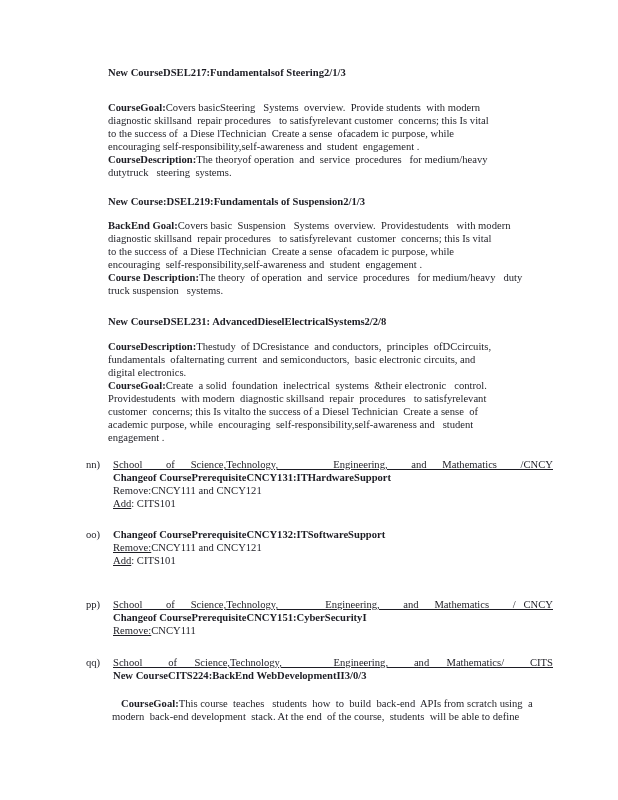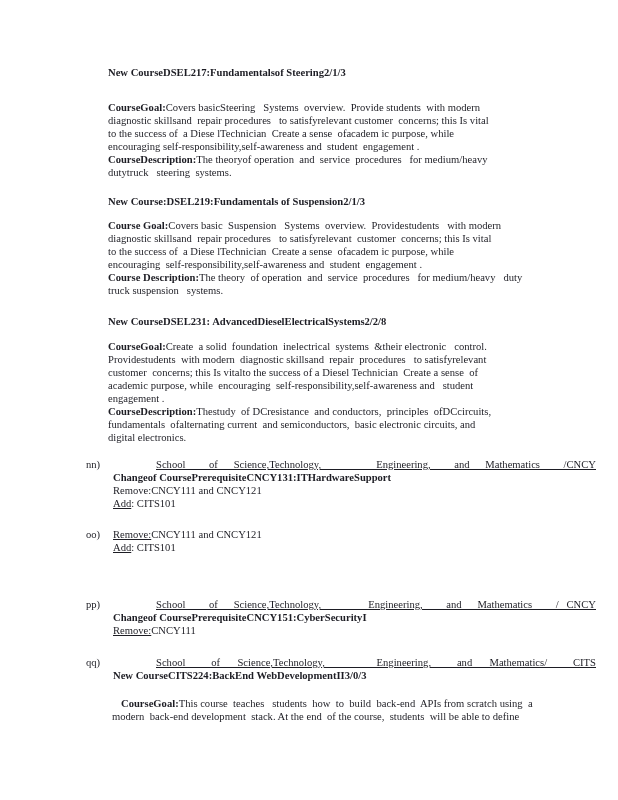--- a/index.html
+++ b/index.html
@@ -21,74 +21,74 @@
   .para{width:500px;}
   .item{left:86px;width:490px;}
   .marker{position:absolute;left:0;top:0;}
   .ibody{margin-left:27px;}
   .school{
     width:440px;
     text-align:justify;
     text-align-last:justify;
     -moz-text-align-last:justify;
     text-decoration:underline;
-    margin-left:43px;
   }
   .qqpara{text-indent:9px;}
 </style>
 </head>
 <body>
 
 <div class="page">
 
   <div class="abs h" style="left:108px;top:66px">New CourseDSEL217:Fundamentalsof Steering2/1/3</div>
   <div class="abs para" style="left:108px;top:101px">
     <div><span class="b">CourseGoal:</span><span class="pre">Covers basicSteering   Systems  overview.  Provide students  with modern
 diagnostic skillsand  repair procedures   to satisfyrelevant customer  concerns; this Is vital
 to the success of  a Diese lTechnician  Create a sense  ofacadem ic purpose, while
 encouraging self-responsibility,self-awareness and  student  engagement .</span></div>
     <div><span class="b">CourseDescription:</span><span class="pre">The theoryof operation  and  service  procedures   for medium/heavy
 dutytruck   steering  systems.</span></div>
   </div>
 
   <div class="abs h" style="left:108px;top:195px">New Course:DSEL219:Fundamentals of Suspension2/1/3</div>
   <div class="abs para" style="left:108px;top:219px">
-    <div><span class="b">Course Goal:</span><span class="pre">Covers basic  Suspension   Systems  overview.  Providestudents   with modern
+    <div><span class="b">BackEnd Goal:</span><span class="pre">Covers basic  Suspension   Systems  overview.  Providestudents   with modern
 diagnostic skillsand  repair procedures   to satisfyrelevant  customer  concerns; this Is vital
 to the success of  a Diese lTechnician  Create a sense  ofacadem ic purpose, while
 encouraging  self-responsibility,self-awareness and  student  engagement .</span></div>
     <div><span class="b">Course Description:</span><span class="pre">The theory  of operation  and  service  procedures   for medium/heavy   duty
 truck suspension   systems.</span></div>
   </div>
 
   <div class="abs h" style="left:108px;top:315px">New CourseDSEL231: AdvancedDieselElectricalSystems2/2/8</div>
   <div class="abs para" style="left:108px;top:340px">
+    <div><span class="b">CourseDescription:</span><span class="pre">Thestudy  of DCresistance  and conductors,  principles  ofDCcircuits,
+fundamentals  ofalternating current  and semiconductors,  basic electronic circuits, and
+digital electronics.</span></div>
     <div><span class="b">CourseGoal:</span><span class="pre">Create  a solid  foundation  inelectrical  systems  &amp;their electronic   control.
 Providestudents  with modern  diagnostic skillsand  repair  procedures   to satisfyrelevant
 customer  concerns; this Is vitalto the success of a Diesel Technician  Create a sense  of
 academic purpose, while  encouraging  self-responsibility,self-awareness and   student
 engagement .</span></div>
-    <div><span class="b">CourseDescription:</span><span class="pre">Thestudy  of DCresistance  and conductors,  principles  ofDCcircuits,
-fundamentals  ofalternating current  and semiconductors,  basic electronic circuits, and
-digital electronics.</span></div>
   </div>
 
   <div class="abs item" style="top:458px">
     <span class="marker">nn)</span>
     <div class="ibody">
       <div class="school">School&nbsp;&nbsp; of&nbsp; Science,Technology,&nbsp;&nbsp;&nbsp;&nbsp;&nbsp;&nbsp; Engineering,&nbsp;&nbsp; and&nbsp; Mathematics&nbsp;&nbsp; /CNCY</div>
       <div class="b">Changeof CoursePrerequisiteCNCY131:ITHardwareSupport</div>
       <div><span>Remove:</span><span>CNCY111 and CNCY121</span></div>
       <div><span class="u">Add</span><span>: CITS101</span></div>
     </div>
   </div>
 
   <div class="abs item" style="top:528px">
     <span class="marker">oo)</span>
     <div class="ibody">
+      <div class="b">Changeof CoursePrerequisiteCNCY132:ITSoftwareSupport</div>
       <div><span class="u">Remove:</span><span>CNCY111 and CNCY121</span></div>
       <div><span class="u">Add</span><span>: CITS101</span></div>
     </div>
   </div>
 
   <div class="abs item" style="top:598px">
     <span class="marker">pp)</span>
     <div class="ibody">
       <div class="school">School&nbsp;&nbsp; of&nbsp; Science,Technology,&nbsp;&nbsp;&nbsp;&nbsp;&nbsp; Engineering,&nbsp;&nbsp; and&nbsp; Mathematics&nbsp;&nbsp; / CNCY</div>
       <div class="b">Changeof CoursePrerequisiteCNCY151:CyberSecurityI</div>

